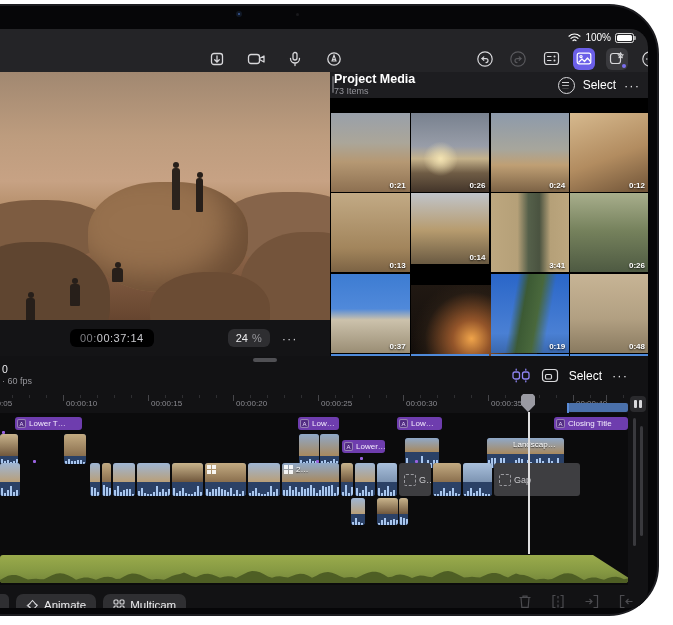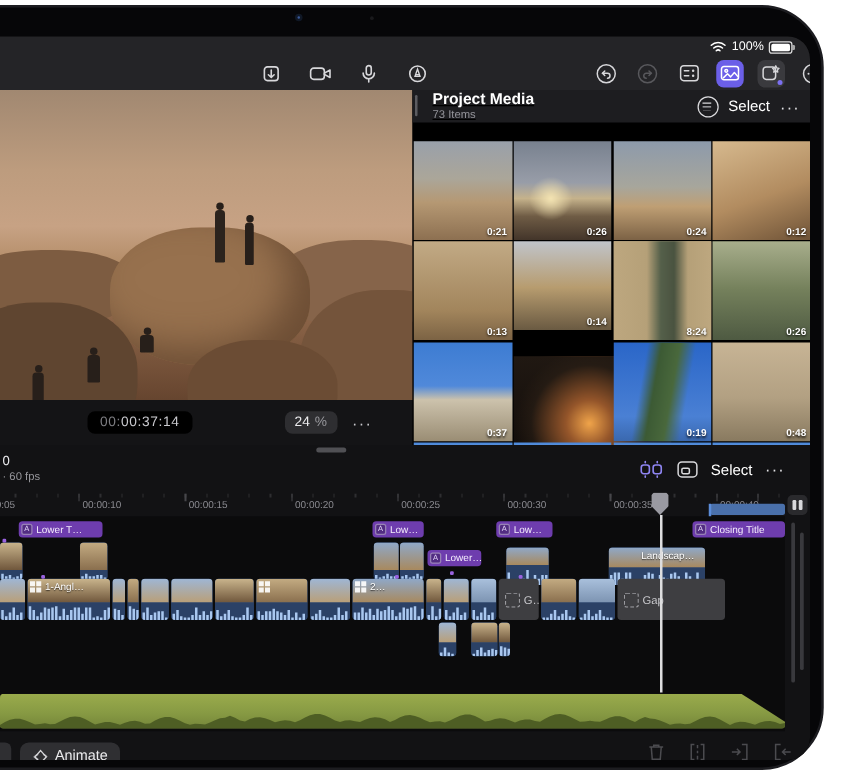--- a/index.html
+++ b/index.html
@@ -37,21 +37,21 @@
   .vbar{position:absolute;left:0;top:248px;width:330px;height:36px;background:#141416;display:flex;align-items:center;}
   .tc{margin-left:70px;background:#000;border-radius:6px;padding:3px 10px;font-size:11px;letter-spacing:.5px;}
   .tc .dim{color:#7d7d82;} .tc .lit{color:#c9c9ce;}
   .zoompill{margin-left:74px;background:#2e2e31;border-radius:6px;padding:3px 8px;font-size:11px;color:#ececee;}
   .zoompill .pct{color:#98989d;margin-left:4px;}
   .vmore{margin-left:12px;color:#c9c9cd;font-size:13px;letter-spacing:1px;}
   
   .panel{position:absolute;left:330px;top:43px;width:318px;height:284px;background:#000;overflow:hidden;}
   .phead{position:absolute;left:0;top:0;width:100%;height:26px;background:#1d1d20;z-index:3;display:flex;align-items:center;}
   .pscroll{position:absolute;left:2px;top:4px;width:2px;height:17px;background:#5c5c60;border-radius:1px;}
-  .ptitle{margin-left:16px;line-height:1.1;text-decoration:underline;}
+  .ptitle{margin-left:4px;line-height:1.1;}
   .ptitle .t1{font-size:12.5px;font-weight:700;color:#fff;}
   .ptitle .t2{font-size:9px;color:#94949a;}
   .phead-right{position:absolute;right:8px;top:0;height:26px;display:flex;align-items:center;gap:8px;color:#e2e2e5;}
   .fcirc{width:15px;height:15px;border:1.3px solid #d9d9dc;border-radius:50%;position:relative;}
   .fcirc::before{content:"";position:absolute;left:3px;top:4px;width:7px;height:1.2px;background:#d9d9dc;box-shadow:0 3px 0 -0.1px #d9d9dc,0 6px 0 -0.4px #d9d9dc;}
   .psel{font-size:12px;color:#fff;}
   .pmore{font-size:13px;letter-spacing:1px;color:#e2e2e5;}
   .grid{position:absolute;left:1px;top:26px;width:317px;}
   .cell{position:absolute;overflow:hidden;background:#333;}
   .dur{position:absolute;right:4px;bottom:2px;font-size:8px;font-weight:700;color:#fff;text-shadow:0 1px 2px rgba(0,0,0,.9);}
@@ -268,21 +268,21 @@
           <div class="cell th-closerock" style="left: 239.4px; top: 15.2px; width: 78.6px; height: 79px;">
             <span class="dur">0:12</span>
           </div>
           <div class="cell th-rocks2" style="left: 0px; top: 95.4px; width: 78.6px; height: 79px;">
             <span class="dur">0:13</span>
           </div>
           <div class="cell th-rocks3" style="left: 79.8px; top: 95.4px; width: 78.6px; height: 71px;">
             <span class="dur">0:14</span>
           </div>
           <div class="cell th-interview" style="left: 159.6px; top: 95.4px; width: 78.6px; height: 79px;">
-            <span class="dur">8:24</span>
+            <span class="dur">3:41</span>
           </div>
           <div class="cell th-forest" style="left: 239.4px; top: 95.4px; width: 78.6px; height: 79px;">
             <span class="dur">0:26</span>
           </div>
           <div class="cell th-bluerocks" style="left: 0px; top: 175.6px; width: 78.6px; height: 79px;">
             <span class="dur">0:37</span>
           </div>
           <div class="cell th-campfire" style="left: 79.8px; top: 187px; width: 78.6px; height: 79px; padding-left: 48px;">
             <span class="dur">1:28</span>
           </div>
@@ -463,49 +463,20 @@
             <div class="thumb" style="height: 19px; background: linear-gradient(rgb(159, 182, 212), rgb(185, 159, 120));"></div>
             <div class="wavearea" style="height: 14px;">
               <i class="wv" style="left: 1px; height: 8px;"></i>
               <i class="wv" style="left: 4px; height: 3px;"></i>
               <i class="wv" style="left: 7px; height: 6px;"></i>
               <i class="wv" style="left: 10px; height: 10px;"></i>
               <i class="wv" style="left: 13px; height: 4px;"></i>
               <i class="wv" style="left: 16px; height: 6px;"></i>
             </div>
           </div>
-          <div class="clip" style="left: 22px; top: 50px; width: 66px; height: 33px;">
-            <div class="thumb" style="height: 19px; background: linear-gradient(rgb(201, 180, 140), rgb(112, 87, 60));"></div>
-            <div class="wavearea" style="height: 14px;">
-              <i class="wv" style="left: 1px; height: 11px;"></i>
-              <i class="wv" style="left: 4px; height: 8px;"></i>
-              <i class="wv" style="left: 7px; height: 3px;"></i>
-              <i class="wv" style="left: 10px; height: 6px;"></i>
-              <i class="wv" style="left: 13px; height: 10px;"></i>
-              <i class="wv" style="left: 16px; height: 9px;"></i>
-              <i class="wv" style="left: 19px; height: 10px;"></i>
-              <i class="wv" style="left: 22px; height: 11px;"></i>
-              <i class="wv" style="left: 25px; height: 3px;"></i>
-              <i class="wv" style="left: 28px; height: 9px;"></i>
-              <i class="wv" style="left: 31px; height: 4px;"></i>
-              <i class="wv" style="left: 34px; height: 8px;"></i>
-              <i class="wv" style="left: 37px; height: 10px;"></i>
-              <i class="wv" style="left: 40px; height: 10px;"></i>
-              <i class="wv" style="left: 43px; height: 5px;"></i>
-              <i class="wv" style="left: 46px; height: 10px;"></i>
-              <i class="wv" style="left: 49px; height: 10px;"></i>
-              <i class="wv" style="left: 52px; height: 2px;"></i>
-              <i class="wv" style="left: 55px; height: 3px;"></i>
-              <i class="wv" style="left: 58px; height: 2px;"></i>
-              <i class="wv" style="left: 61px; height: 8px;"></i>
-              <i class="wv" style="left: 64px; height: 10px;"></i>
-            </div>
-            <span class="mc"></span>
-            <span class="cl-label">1-Angl…</span>
-          </div>
           <div class="clip" style="left: 90px; top: 50px; width: 10px; height: 33px;">
             <div class="thumb" style="height: 19px; background: linear-gradient(rgb(159, 182, 212), rgb(185, 159, 120));"></div>
             <div class="wavearea" style="height: 14px;">
               <i class="wv" style="left: 1px; height: 9px;"></i>
               <i class="wv" style="left: 4px; height: 8px;"></i>
               <i class="wv" style="left: 7px; height: 4px;"></i>
             </div>
           </div>
           <div class="clip" style="left: 102px; top: 50px; width: 9px; height: 33px;">
             <div class="thumb" style="height: 19px; background: linear-gradient(rgb(195, 171, 130), rgb(138, 111, 78));"></div>
@@ -725,20 +696,31 @@
       <span class="stub"></span>
       <span class="btn" style="margin-right:7px;justify-content:space-between;">
         <span class="bic">
           <svg width="13" height="13" viewBox="0 0 13 13" fill="none" stroke="currentColor" stroke-width="1.1">
             <path d="M6.5 1.5 11 6.5 6.5 11.5 2 6.5z"></path>
                 <path d="M4.6 4.4c-1.5.6-2.6 1.3-3.4 2.1.8.8 1.9 1.5 3.4 2.1M8.4 4.4c1.5.6 2.6 1.3 3.4 2.1" opacity=".6"></path>
               </svg>
         </span>
         <span>Animate</span>
       </span>
+      <span class="btn">
+        <span class="bic">
+          <svg width="12" height="12" viewBox="0 0 12 12" fill="none" stroke="currentColor" stroke-width="1.1">
+            <rect x="1" y="1" width="4" height="4" rx="1"></rect>
+                <rect x="7" y="1" width="4" height="4" rx="1"></rect>
+            <rect x="1" y="7" width="4" height="4" rx="1"></rect>
+                <rect x="7" y="7" width="4" height="4" rx="1"></rect>
+              </svg>
+        </span>
+        <span>Multicam</span>
+      </span>
       <span class="dimicons">
         <svg width="14" height="15" viewBox="0 0 14 15" fill="none" stroke="currentColor" stroke-width="1.2">
           <path d="M1.5 3.5h11M5 3.5v-1.3h4v1.3M3 3.5l.8 9.8h6.4l.8-9.8"></path>
             </svg>
         <svg width="16" height="15" viewBox="0 0 16 15" fill="none" stroke="currentColor" stroke-width="1.2">
           <path d="M5.5 1.5h-2.5v12h2.5M10.5 1.5h2.5v12h-2.5M8 2v2.5M8 6.5v2M8 10.5v3" stroke-dasharray="none"></path>
             </svg>
         <svg width="16" height="15" viewBox="0 0 16 15" fill="none" stroke="currentColor" stroke-width="1.2">
           <path d="M9.5 1.5h4v12h-4M1.5 7.5h6M5.5 5 8 7.5 5.5 10"></path>
             </svg>

